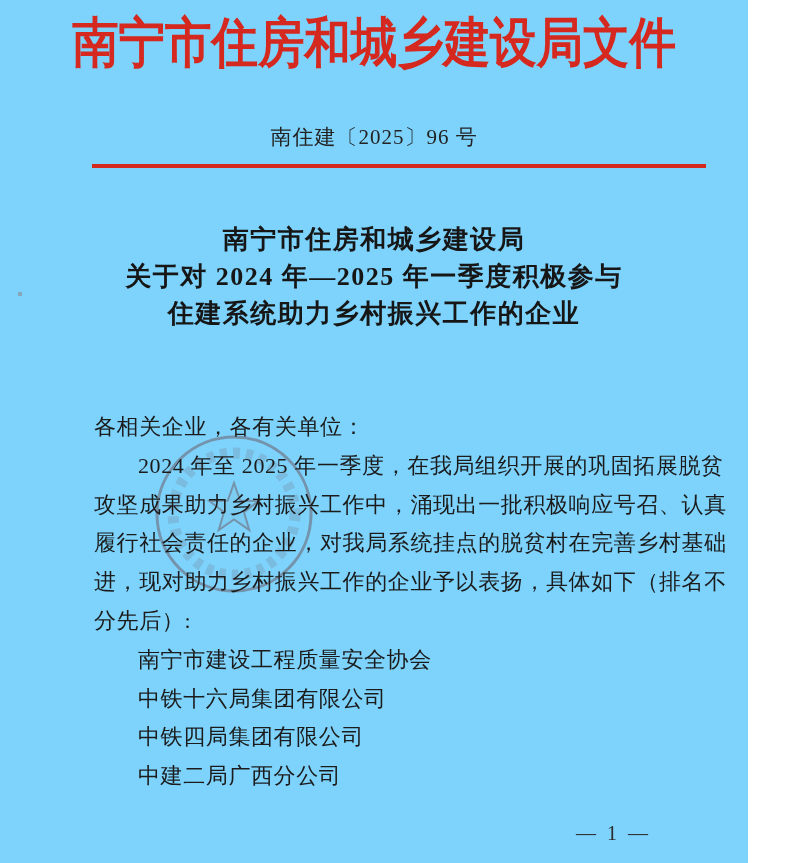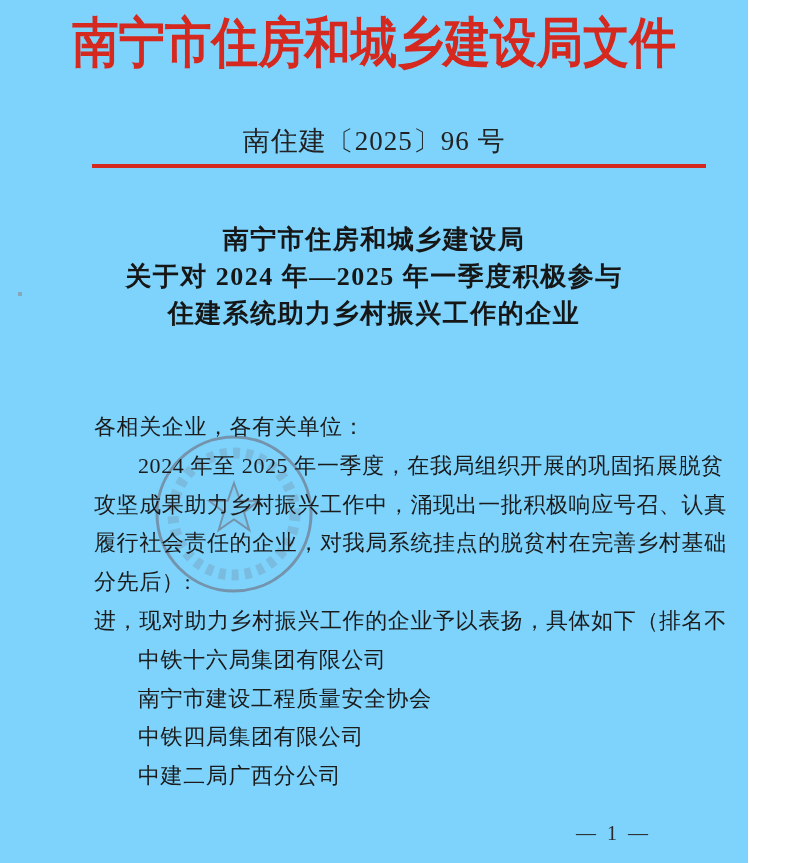--- a/index.html
+++ b/index.html
@@ -26,21 +26,21 @@
     transform: scaleX(0.86);
     transform-origin: center;
     white-space: nowrap;
   }
 
   .doc-number {
     position: absolute;
     top: 123px; left: 0;
     width: 100%;
     text-align: center;
-    font-size: 27px;
+    font-size: 21px;
     letter-spacing: 1px;
     color: #222;
   }
 
   .red-rule {
     position: absolute;
     top: 164px; left: 92px;
     width: 614px; height: 4px;
     background: #d5281e;
   }
@@ -125,25 +125,25 @@
     <div>关于对 2024 年—2025 年一季度积极参与</div>
     <div>住建系统助力乡村振兴工作的企业</div>
   </div>
 
   <div class="doc-body">
     <div class="bline">各相关企业，各有关单位：</div>
 
     <div class="bline indent">2024 年至 2025 年一季度，在我局组织开展的巩固拓展脱贫</div>
     <div class="bline">攻坚成果助力乡村振兴工作中，涌现出一批积极响应号召、认真</div>
     <div class="bline">履行社会责任的企业，对我局系统挂点的脱贫村在完善乡村基础</div>
+    <div class="bline">进，现对助力乡村振兴工作的企业予以表扬，具体如下（排名不</div>
     <div class="bline">分先后）:</div>
-    <div class="bline">进，现对助力乡村振兴工作的企业予以表扬，具体如下（排名不</div>
 
+    <div class="bline indent">南宁市建设工程质量安全协会</div>
     <div class="bline indent">中铁十六局集团有限公司</div>
-    <div class="bline indent">南宁市建设工程质量安全协会</div>
     <div class="bline indent">中铁四局集团有限公司</div>
     <div class="bline indent">中建二局广西分公司</div>
   </div>
 
   <div class="page-number">— 1 —</div>
 
   <div class="scan-speck"></div>
 
 </div>
 

